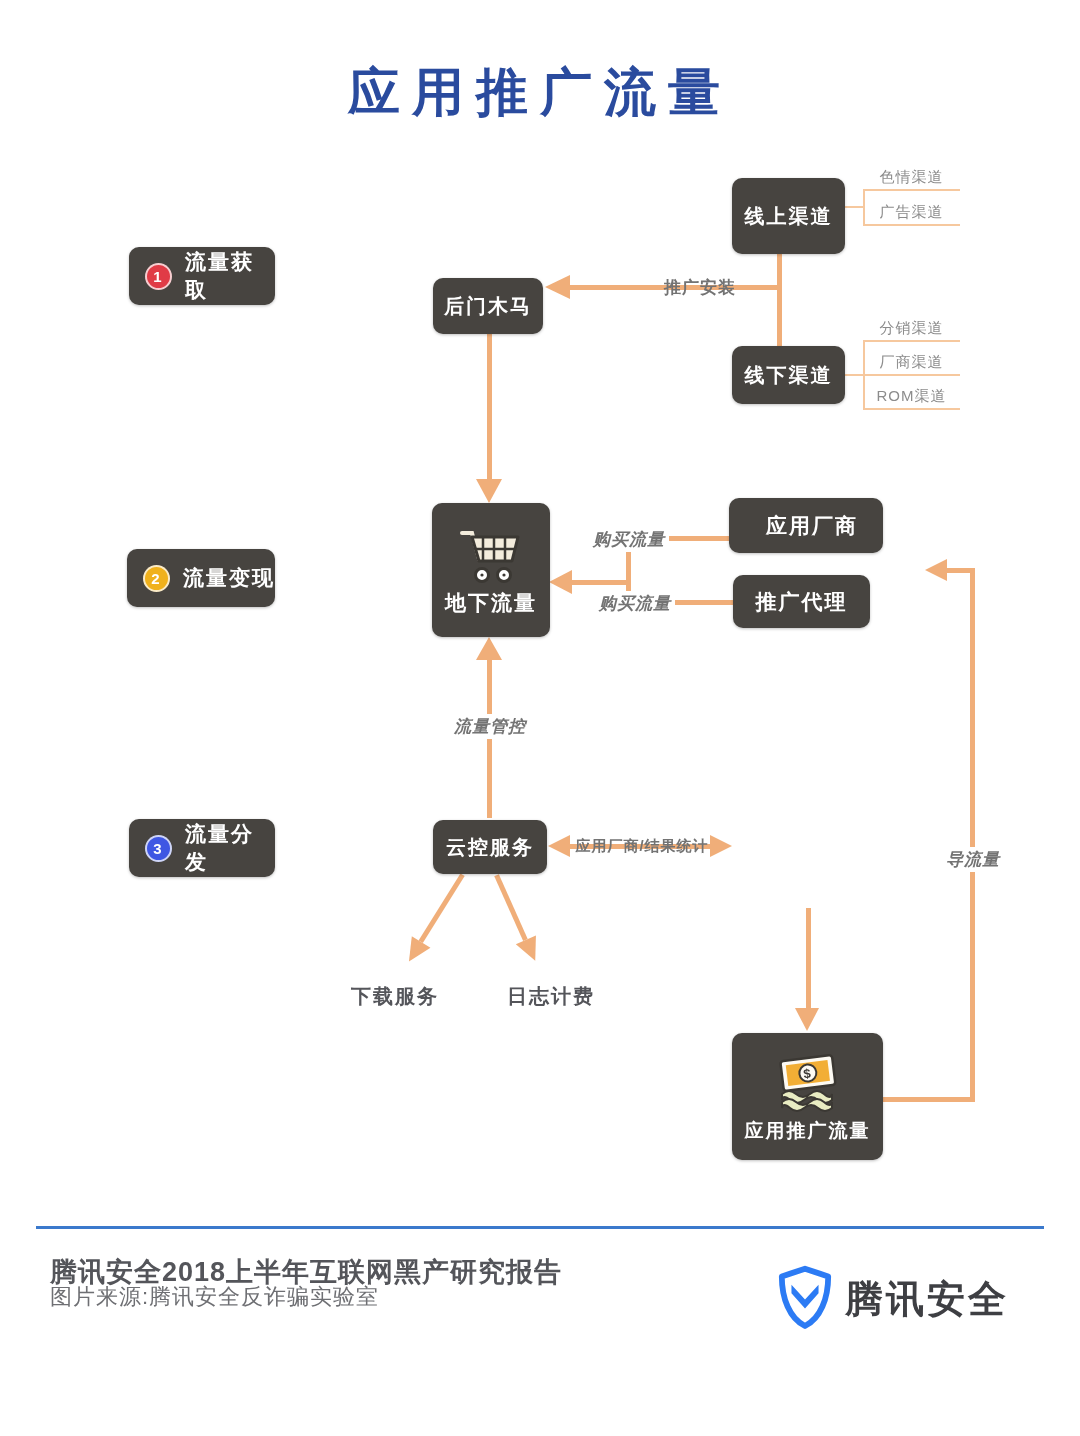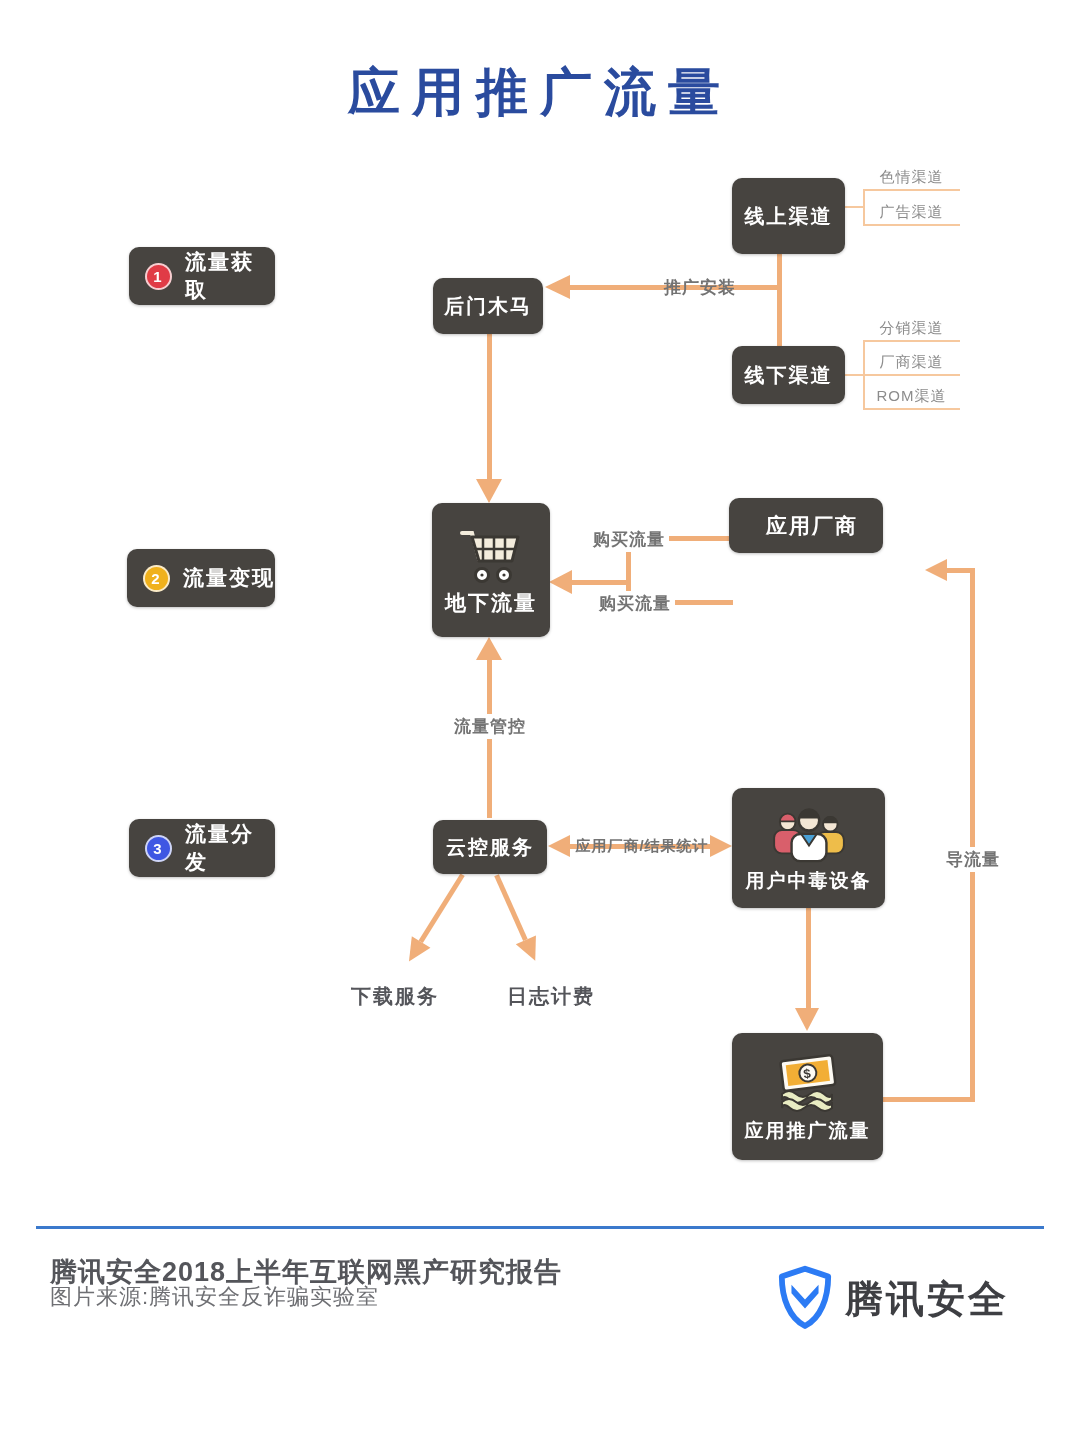--- a/index.html
+++ b/index.html
@@ -16,21 +16,21 @@
     box-sizing:border-box;font-size:21px;letter-spacing:2px;box-shadow:0 1px 3px rgba(0,0,0,.25);}
   .circ{width:27px;height:27px;border-radius:50%;display:flex;align-items:center;
     justify-content:center;font-size:15px;border:2px solid rgba(255,255,255,.75);
     box-sizing:border-box;flex:0 0 auto;}
   .hline,.vline{position:absolute;background:#f0ae79;}
   .hline{height:5px;} .vline{width:5px;}
   .thin{position:absolute;background:#f6c89e;}
   .ah{position:absolute;width:0;height:0;}
   .elabel{position:absolute;color:#737373;font-weight:bold;font-size:17px;
     text-align:center;letter-spacing:1px;}
-  .bgw{background:#fff;padding:1px 0;}
+  .bgw{background:#fff;padding:1px 0;font-style:italic;}
   .chlabel{position:absolute;color:#8c8c8c;font-size:15px;text-align:center;width:97px;letter-spacing:1px;}
   .leaf{position:absolute;color:#54555a;font-weight:bold;font-size:20px;letter-spacing:2px;}
   .diag{position:absolute;height:0;transform-origin:0 0;}
   .diag .dline{width:100%;height:5px;background:#f0ae79;margin-top:-2px;}
   .diag .dhead{position:absolute;top:-11px;width:0;height:0;
     border-top:11px solid transparent;border-bottom:11px solid transparent;
     border-left:23px solid #f0ae79;}
   .divider{position:absolute;background:#3b79cc;}
   .report{position:absolute;font-size:27px;font-weight:900;color:#54555a;letter-spacing:1px;}
   .source{position:absolute;font-size:22px;color:#6e6f73;letter-spacing:1px;}
@@ -127,37 +127,23 @@
       <path d="M29 14 v24 M40 14 v24 M51 15 v23 M21 26 h40" stroke="#3b3833" stroke-width="2.5" fill="none"></path>
       <circle cx="28" cy="52" r="6.5" fill="#fff" stroke="#3b3833" stroke-width="3"></circle>
       <circle cx="50" cy="52" r="6.5" fill="#fff" stroke="#3b3833" stroke-width="3"></circle>
       <circle cx="28" cy="52" r="1.6" fill="#3b3833"></circle>
       <circle cx="50" cy="52" r="1.6" fill="#3b3833"></circle>
     </svg>
     <span>地下流量</span>
   </div>
 
   <div class="node" style="left:729px;top:498px;width:142px;height:55px;font-size:21px;padding-left:12px;">应用厂商</div>
+  <div class="node" style="left:733px;top:575px;width:137px;height:53px;font-size:21px;">推广代理</div>
   <div class="node" style="left:433px;top:820px;width:114px;height:54px;font-size:20px;">云控服务</div>
 
-  <div class="node col" style="left:732px;top:788px;width:153px;height:120px;font-size:19px;">
-    <svg width="84" height="62" viewBox="0 0 84 64">
-      <circle cx="20" cy="21" r="8" fill="#f3e6d4" stroke="#3b3833" stroke-width="2"></circle>
-      <path d="M12 20 a8 8 0 0 1 16 0 z" fill="#d95f6b" stroke="#3b3833" stroke-width="2"></path>
-      <rect x="6" y="29" width="28" height="24" rx="8" fill="#d95f6b" stroke="#3b3833" stroke-width="2"></rect>
-      <circle cx="64" cy="23" r="7.5" fill="#f3e6d4" stroke="#3b3833" stroke-width="2"></circle>
-      <path d="M56.5 22 a7.5 7.5 0 0 1 15 0 z" fill="#3b3833"></path>
-      <rect x="50" y="31" width="28" height="22" rx="8" fill="#eebd4a" stroke="#3b3833" stroke-width="2"></rect>
-      <circle cx="42" cy="19" r="10.5" fill="#f3e6d4" stroke="#3b3833" stroke-width="2.5"></circle>
-      <path d="M31.5 17 a10.5 10.5 0 0 1 21 0 z" fill="#3b3833"></path>
-      <rect x="24" y="33" width="36" height="28" rx="9" fill="#ffffff" stroke="#3b3833" stroke-width="2.5"></rect>
-      <path d="M34 33 L42 45 L50 33 z" fill="#49a0d5" stroke="#3b3833" stroke-width="2"></path>
-    </svg>
-    <span>用户中毒设备</span>
-  </div>
 
   <div class="node col" style="left:732px;top:1033px;width:151px;height:127px;font-size:19px;">
     <svg width="76" height="64" viewBox="0 0 76 64">
       <path d="M12 44 q7 -6 14 0 t14 0 t14 0 t8 0 v6 q-7 6 -14 0 t-14 0 t-14 0 t-8 0 z" fill="#e9ecc2" stroke="#3b3833" stroke-width="2"></path>
       <path d="M12 52 q7 -6 14 0 t14 0 t14 0 t8 0 v6 q-7 6 -14 0 t-14 0 t-14 0 t-8 0 z" fill="#e9ecc2" stroke="#3b3833" stroke-width="2"></path>
       <g transform="rotate(-7 38 24)">
         <rect x="12" y="8" width="52" height="30" rx="3" fill="#fdfaf3" stroke="#3b3833" stroke-width="2.5"></rect>
         <rect x="17" y="12.5" width="42" height="21" fill="#f2ae35"></rect>
         <circle cx="38" cy="23" r="8.5" fill="#fdfaf3" stroke="#3b3833" stroke-width="2"></circle>
         <text x="38" y="28" font-size="13" font-weight="bold" text-anchor="middle" fill="#3b3833" font-family="Liberation Sans, sans-serif">$</text>

